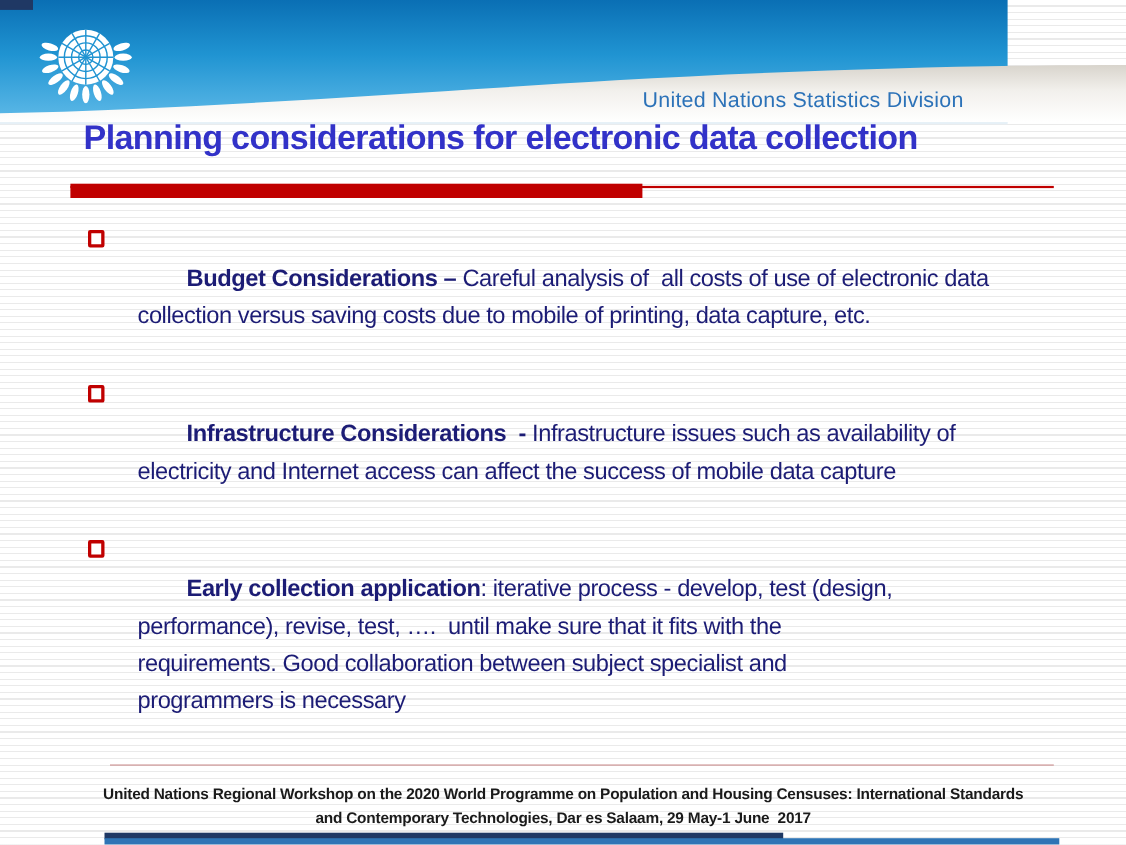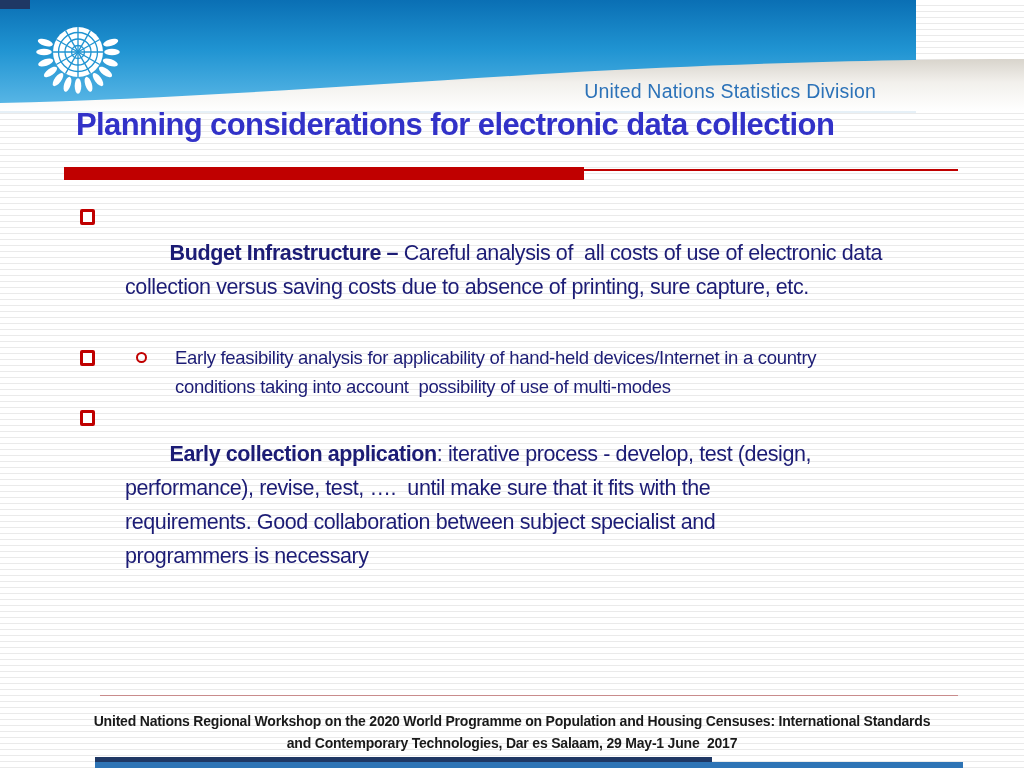--- a/index.html
+++ b/index.html
@@ -126,34 +126,33 @@
   <h1 class="title">Planning considerations for electronic data collection</h1>
   <div class="rule-thin"></div>
   <div class="rule-thick"></div>
 
   <div class="content">
 
 
     <div class="bullet-item">
       <span class="bullet-square"></span>
       <div class="bullet-text">
-        <span class="lead">Budget Infrastructure – </span><span>Careful analysis of  all costs of use of electronic data
-collection versus saving costs due to absence of printing, sure capture, etc.</span>
+        <span class="lead">Budget Considerations – </span><span>Careful analysis of  all costs of use of electronic data
+collection versus saving costs due to mobile of printing, data capture, etc.</span>
       </div>
     </div>
 
     <div class="bullet-item">
       <span class="bullet-square"></span>
+      <div class="bullet-text">
+        <span class="lead">Infrastructure Considerations  - </span><span>Infrastructure issues such as availability of
+electricity and Internet access can affect the success of mobile data capture</span>
+      </div>
     </div>
 
-    <div class="sub-item">
-      <span class="bullet-circle"></span>
-      <div class="sub-text">Early feasibility analysis for applicability of hand-held devices/Internet in a country
-conditions taking into account  possibility of use of multi-modes</div>
-    </div>
 
     <div class="bullet-item">
       <span class="bullet-square"></span>
       <div class="bullet-text">
         <span class="lead">Early collection application</span><span>: iterative process - develop, test (design,
 performance), revise, test, ….  until make sure that it fits with the
 requirements. Good collaboration between subject specialist and
 programmers is necessary</span>
       </div>
     </div>

